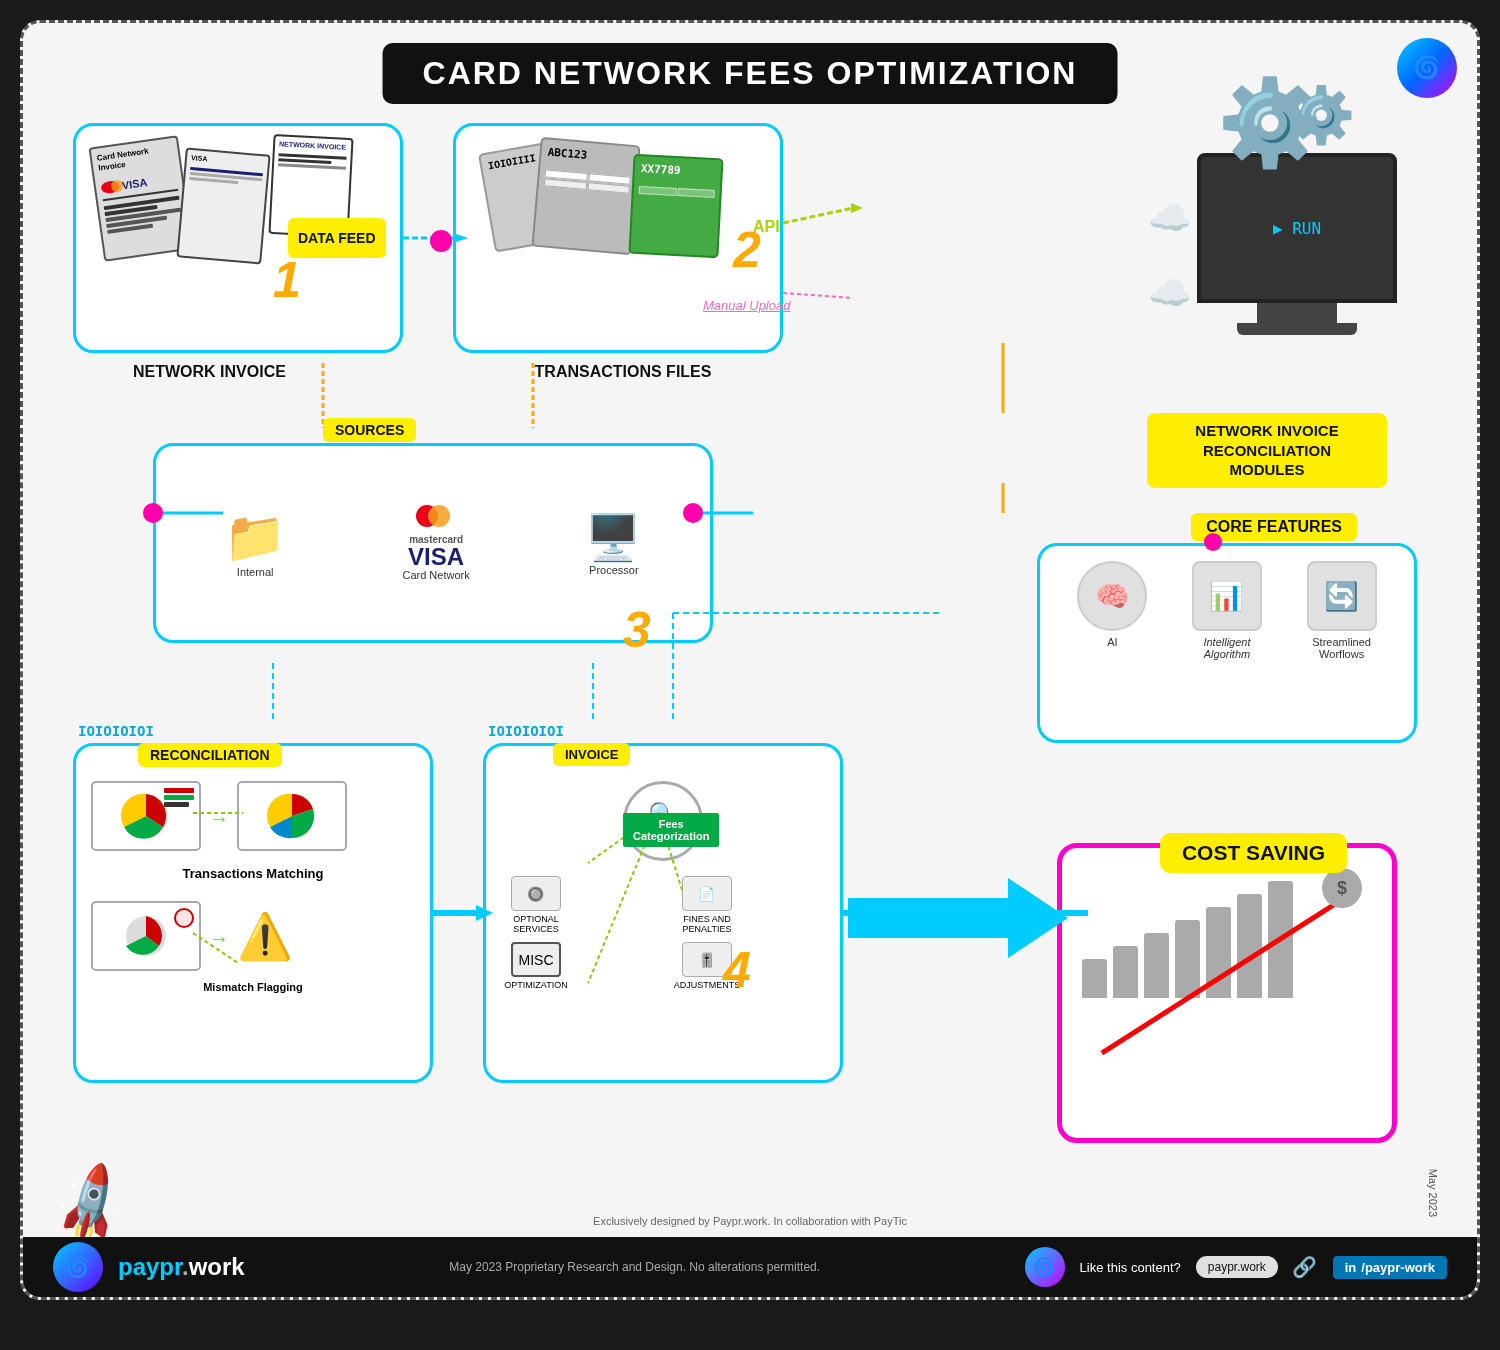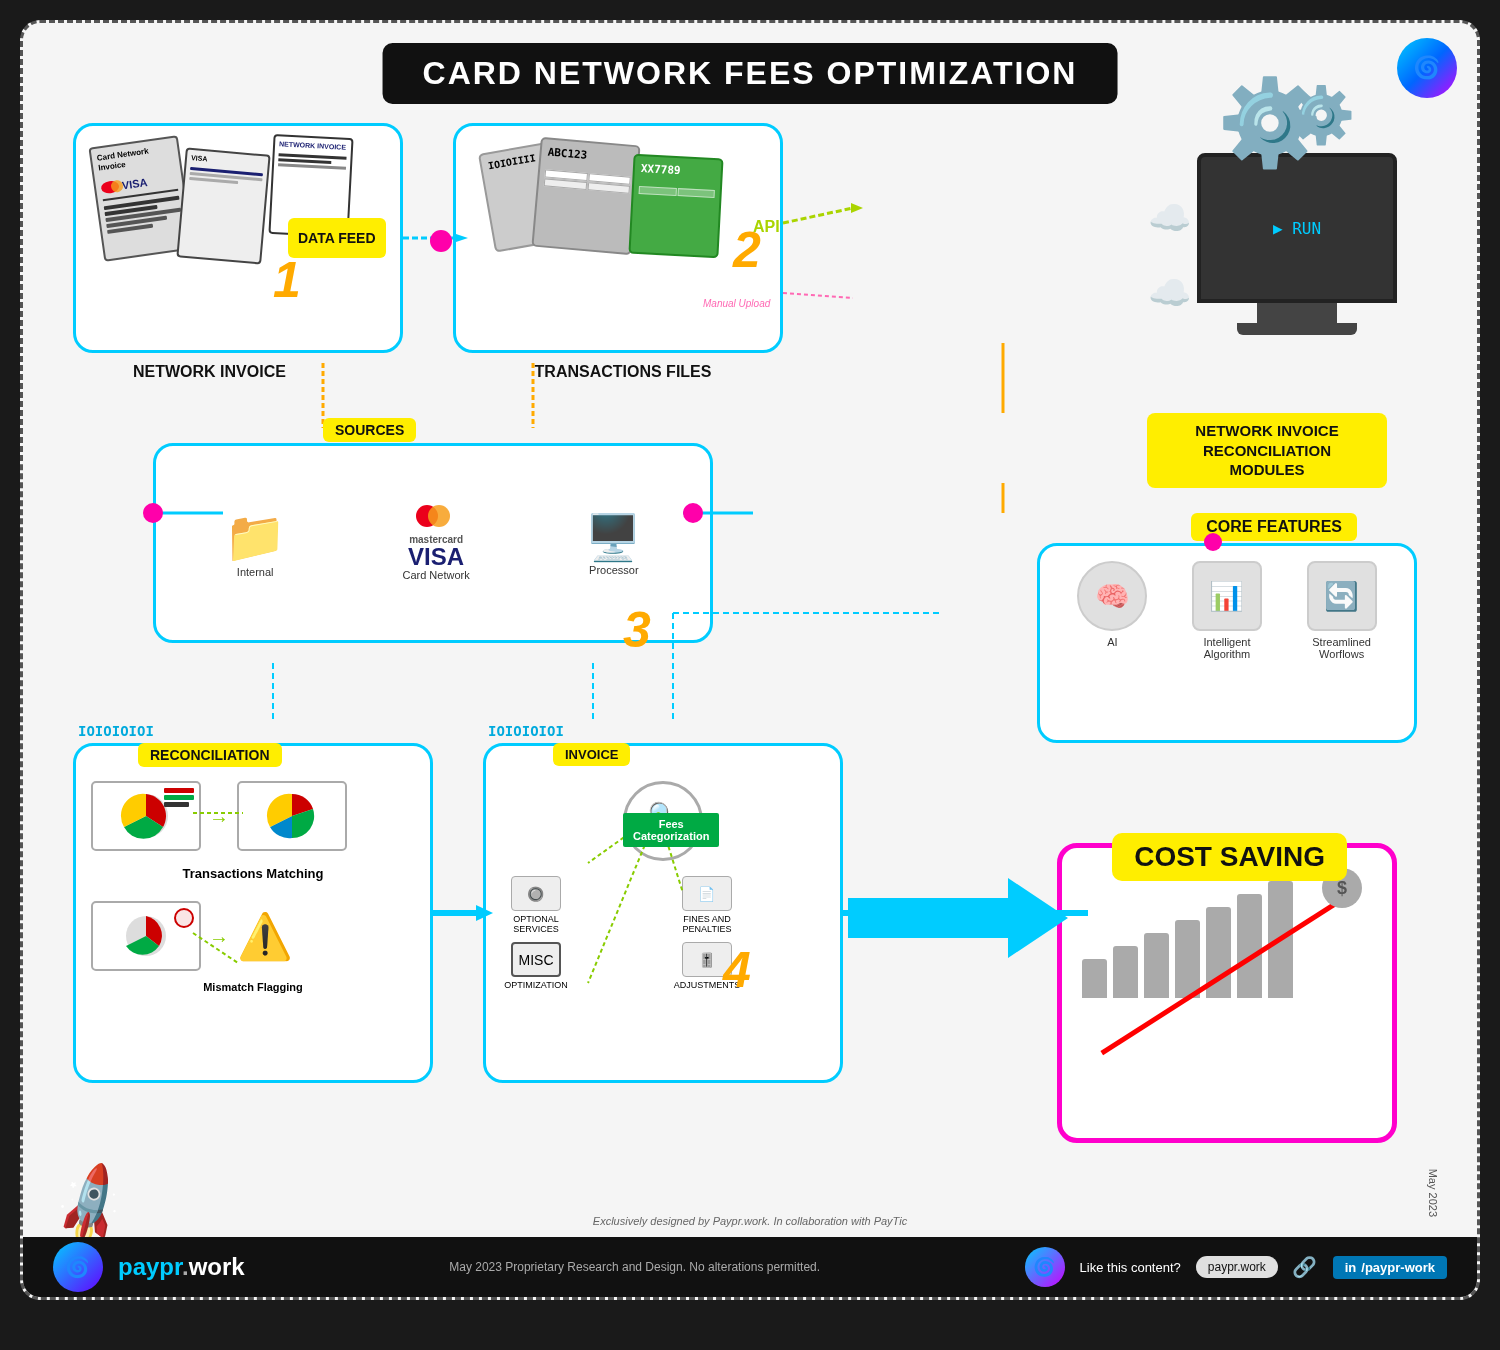--- a/index.html
+++ b/index.html
@@ -145,22 +145,23 @@
       color: #aad400;
       font-weight: 900;
       font-size: 16px;
     }
 
     .manual-upload-label {
       position: absolute;
       top: 275px;
       left: 680px;
       color: #ff69b4;
-      font-size: 10px;
+      font-size: 13px;
       font-style: italic;
+      text-decoration: underline;
     }
 
     .monitor-screen {
       width: 200px;
       height: 150px;
       background: #333;
       border-radius: 8px 8px 0 0;
       border: 4px solid #222;
       position: relative;
       display: flex;
@@ -333,21 +334,20 @@
 
     
     .credit-line {
       position: absolute;
       bottom: 70px;
       left: 50%;
       transform: translateX(-50%);
       font-size: 11px;
       color: #666;
       white-space: nowrap;
-      font-style: italic;
     }
 
     
     svg.connectors {
       position: absolute;
       top: 0;
       left: 0;
       width: 100%;
       height: 100%;
       pointer-events: none;
@@ -634,21 +634,21 @@
   <div class="cyan-box core-features-box">
     <div style="display:flex; align-items:flex-start; justify-content:space-around; height:100%; padding:15px;">
 
       <div class="icon-box">
         <div style="width:70px; height:70px; border-radius:50%; background:#e0e0e0; border:2px solid #ccc; display:flex; align-items:center; justify-content:center; font-size:28px; margin-bottom:5px;">🧠</div>
         <span>AI</span>
       </div>
 
       <div class="icon-box">
         <div style="width:70px; height:70px; background:#e0e0e0; border:2px solid #ccc; border-radius:8px; display:flex; align-items:center; justify-content:center; font-size:28px; margin-bottom:5px;">📊</div>
-        <span style="white-space:pre-line; text-align:center;">Intelligent<br>Algorithm</span>
+        <span style="white-space:pre-line; text-align:center;font-style:italic;">Intelligent<br>Algorithm</span>
       </div>
 
       <div class="icon-box">
         <div style="width:70px; height:70px; background:#e0e0e0; border:2px solid #ccc; border-radius:8px; display:flex; align-items:center; justify-content:center; font-size:28px; margin-bottom:5px;">🔄</div>
         <span style="white-space:pre-line; text-align:center;">Streamlined<br>Worflows</span>
       </div>
     </div>
   </div>
 
   <div class="num-circle num-3">
@@ -749,21 +749,21 @@
   <div class="num-circle num-4">
     <span class="step-label-text">4</span>
   </div>
 
   <div style="position:absolute; top:855px; left:825px; z-index:5;">
     <svg width="220" height="80" viewBox="0 0 220 80">
       <polygon points="0,20 160,20 160,0 220,40 160,80 160,60 0,60" fill="#00ccff"></polygon>
     </svg>
   </div>
 
-  <div style="position:absolute; top:810px; right:130px; background:#ffee00; font-weight:900; font-size:28px; padding:8px 22px; border-radius:10px; color:#111; z-index:10;">COST SAVING</div>
+  <div style="position:absolute; top:810px; right:130px; background:#ffee00; font-weight:900; font-size:21px; padding:8px 22px; border-radius:10px; color:#111; z-index:10;">COST SAVING</div>
 
   <div class="cost-saving-box">
     <div style="width:100%; height:100%; position:relative; padding:10px;">
 
       <div class="bar-chart">
         <div class="bar" style="height:30%;"></div>
         <div class="bar" style="height:40%;"></div>
         <div class="bar" style="height:50%;"></div>
         <div class="bar" style="height:60%;"></div>
         <div class="bar" style="height:70%;"></div>

